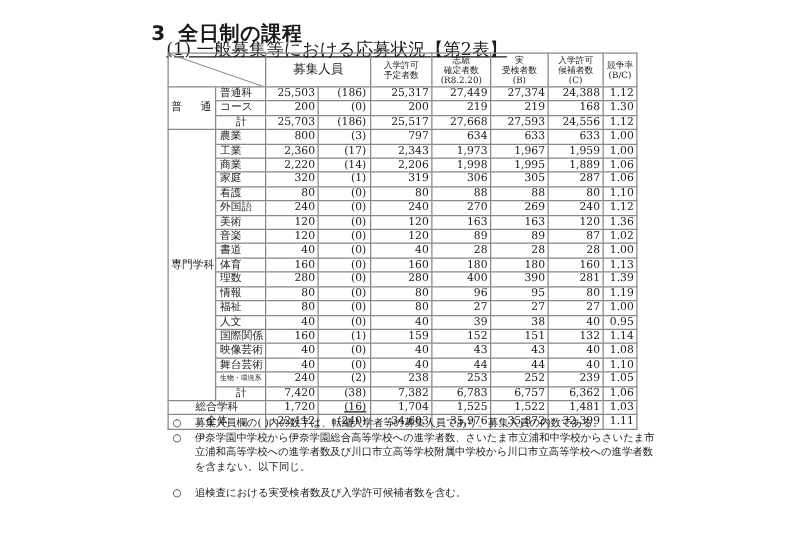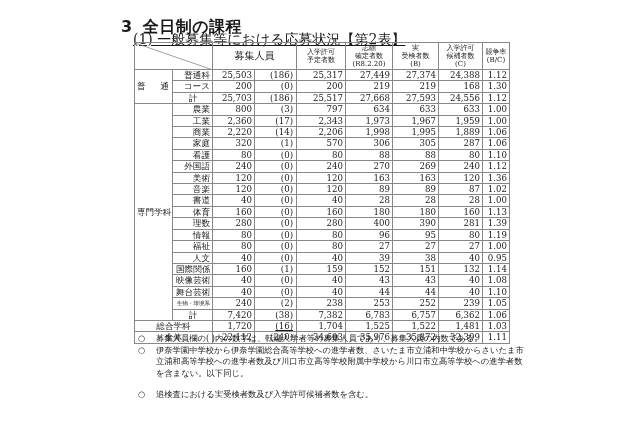--- a/index.html
+++ b/index.html
@@ -9,21 +9,21 @@
                font-size:16px; font-weight:bold; letter-spacing:0.5px; }
   .sec-title .num { margin-right:10px; }
   .sub-title { position:absolute; left:133px; top:31px; font-size:14px; text-decoration:underline; }
   table.main { position:absolute; left:134px; top:42px; width:375px; border-collapse:collapse;
                border:1.5px solid #222; font-size:8.6px; table-layout:fixed; }
   table.main td, table.main th { border:1px solid #888; padding:0 2px; height:10.4px; line-height:10.4px;
                white-space:nowrap; overflow:hidden; font-weight:normal; }
   table.main th { font-size:7px; line-height:8px; text-align:center; vertical-align:middle; height:26px; }
   table.main th.big { font-size:10px; }
   .num-cell { text-align:right; }
-  .subj { text-align:right; padding-left:3px !important; }
+  .subj { text-align:left; padding-left:3px !important; }
   .subj.center { text-align:center; }
   .subj.tiny { font-size:5.5px; }
   .cat { text-align:center; vertical-align:middle; }
   .cat.spaced { letter-spacing:6px; }
   .diag { position:relative; }
   .diag svg { position:absolute; left:0; top:0; }
   .notes { position:absolute; left:138px; top:333px; font-size:8.3px; line-height:11.5px; width:390px; }
   .note { position:relative; padding-left:18px; }
   .note .mark { position:absolute; left:0; top:0; }
   .note.gap { margin-top:10px; }
@@ -123,21 +123,21 @@
         <td class="num-cell">2,206</td>
         <td class="num-cell">1,998</td>
         <td class="num-cell">1,995</td>
         <td class="num-cell">1,889</td>
         <td class="num-cell">1.06</td>
       </tr>
       <tr>
         <td class="subj">家庭</td>
         <td class="num-cell">320</td>
         <td class="num-cell" style="padding-right: 3px;">(1)</td>
-        <td class="num-cell">570</td>
+        <td class="num-cell">319</td>
         <td class="num-cell">306</td>
         <td class="num-cell">305</td>
         <td class="num-cell">287</td>
         <td class="num-cell">1.06</td>
       </tr>
       <tr>
         <td class="subj">看護</td>
         <td class="num-cell">80</td>
         <td class="num-cell" style="padding-right: 3px;">(0)</td>
         <td class="num-cell">80</td>

